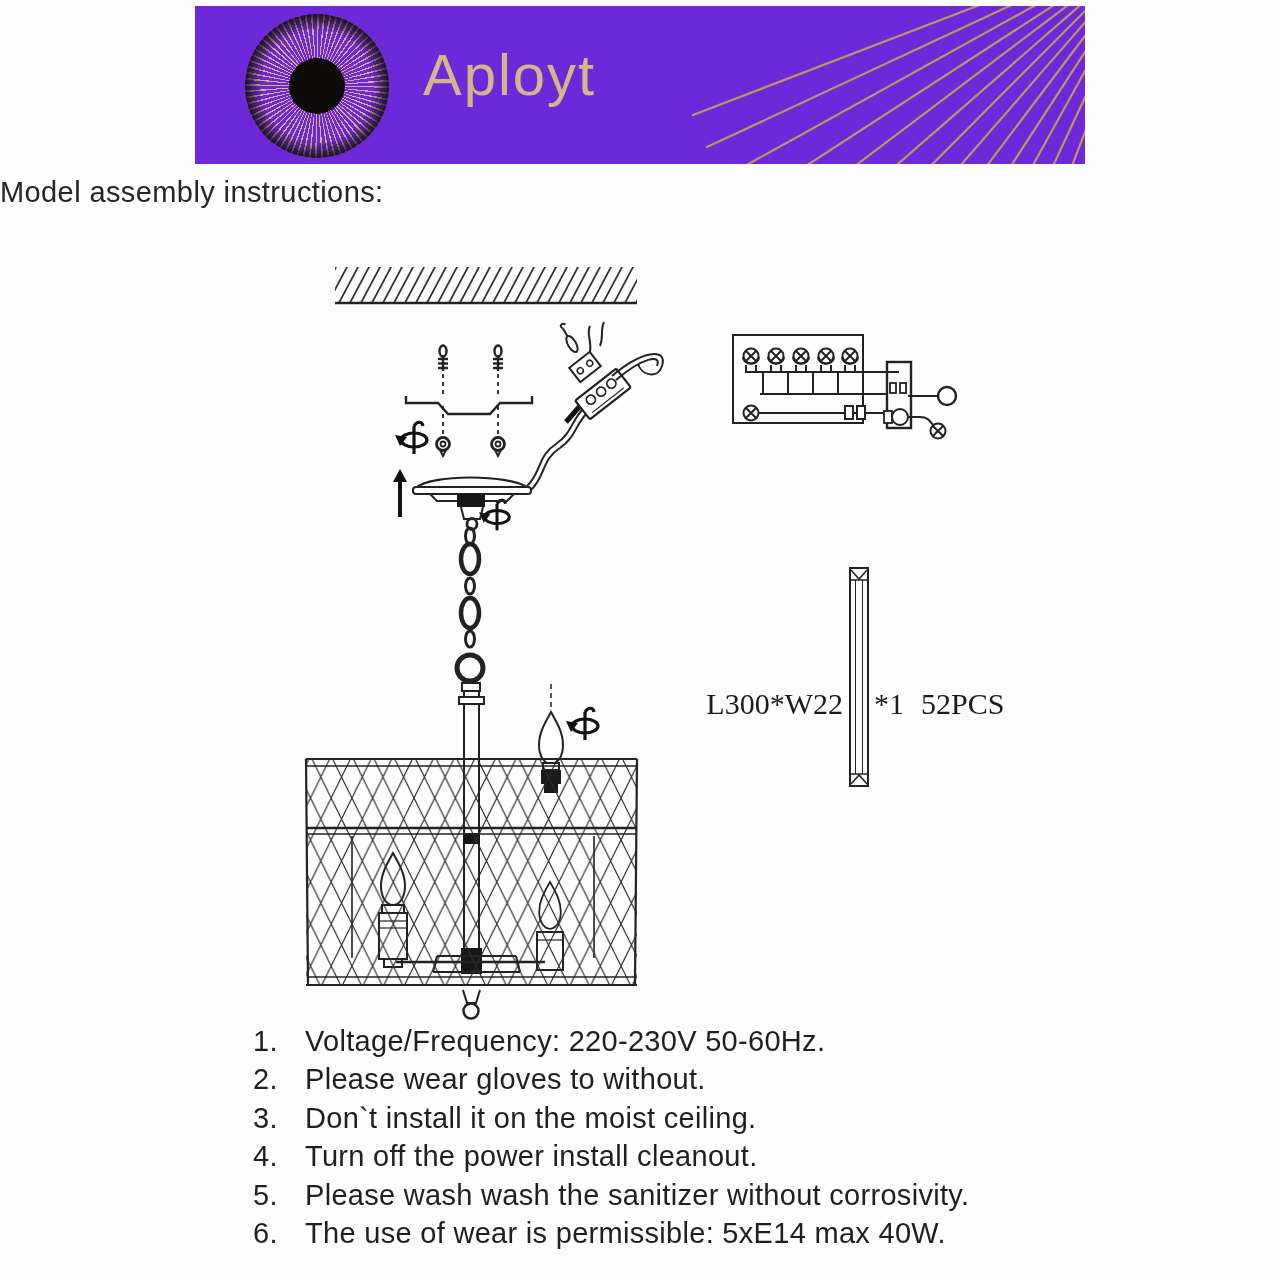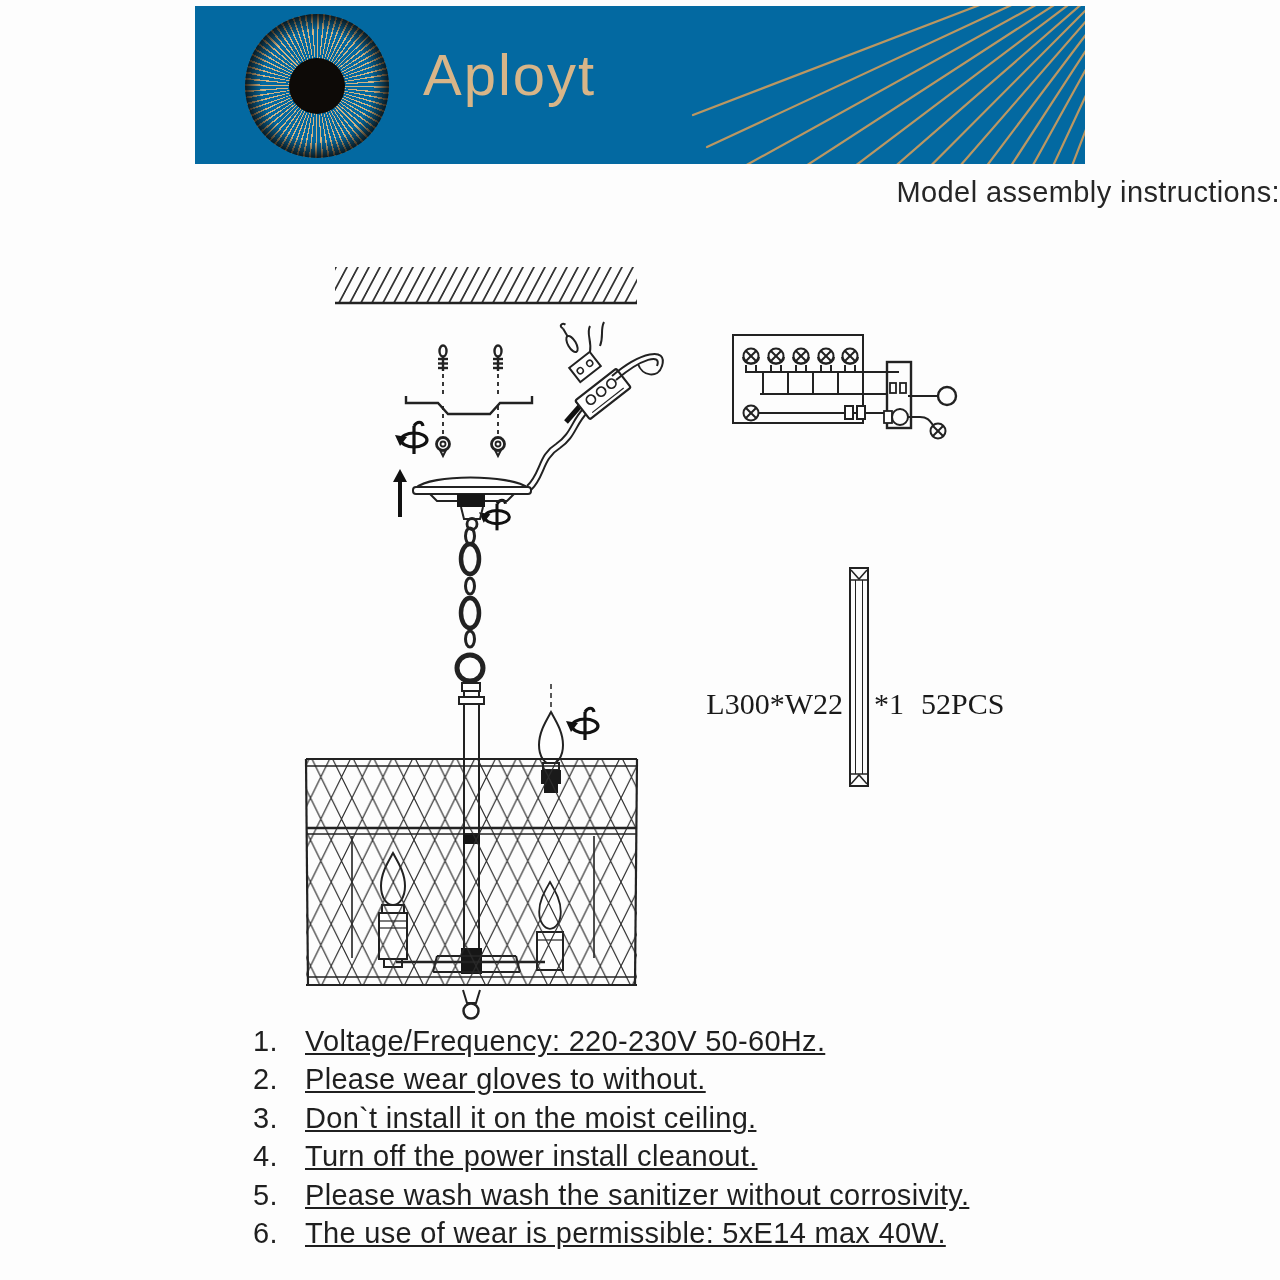--- a/index.html
+++ b/index.html
@@ -9,21 +9,21 @@
     font-family:"Liberation Sans",sans-serif;
     color:#222;
     position:relative;
     overflow:hidden;
   }
   .page{position:absolute;inset:0;}
 
   
   .banner{
     position:absolute;left:195px;top:6px;width:890px;height:158px;
-    background:#0369a1;overflow:hidden;
+    background:#6d28d9;overflow:hidden;
   }
   .sunburst{position:absolute;left:50px;top:8px;width:144px;height:144px;}
   .sunburst .rays{
     position:absolute;inset:0;border-radius:50%;
     background:repeating-conic-gradient(from 0deg,rgba(224,184,128,.95) 0deg 1.5deg,rgba(13,10,7,0) 1.5deg 5deg);
   }
   .sunburst .rays::after{
     content:"";position:absolute;inset:0;border-radius:50%;
     background:radial-gradient(circle,rgba(13,10,7,0) 54%,#0d0a07 74%);
   }
@@ -33,36 +33,36 @@
   }
   .brand{
     position:absolute;left:228px;top:40px;
     font-size:58px;line-height:1;font-weight:200;letter-spacing:2px;
     color:#d8b588;
   }
   .corner-rays{position:absolute;left:0;top:0;}
 
   
   .title-block{
-    position:absolute;left:0;top:175px;width:1280px;text-align:right;
+    position:absolute;left:0;top:175px;width:1280px;text-align:left;
     font-size:29px;line-height:35px;letter-spacing:.4px;color:#262626;
   }
 
   
   .diagram{position:absolute;left:0;top:250px;}
   .rod-label{font-family:"Liberation Serif",serif;font-size:30px;fill:#1a1a1a;}
 
   
   .instructions{
     position:absolute;left:253px;top:1022px;width:860px;
     font-size:29px;line-height:38.4px;letter-spacing:.3px;color:#1f1f1f;
   }
   .inst-row{display:flex;}
   .inst-num{width:52px;flex:0 0 52px;}
-  .inst-text{flex:1;text-decoration:underline;}
+  .inst-text{flex:1;}
 </style>
 </head>
 <body>
 
 <div class="page">
 
   <header class="banner">
     <div class="sunburst">
       <div class="rays"></div>
       <div class="hole"></div>

